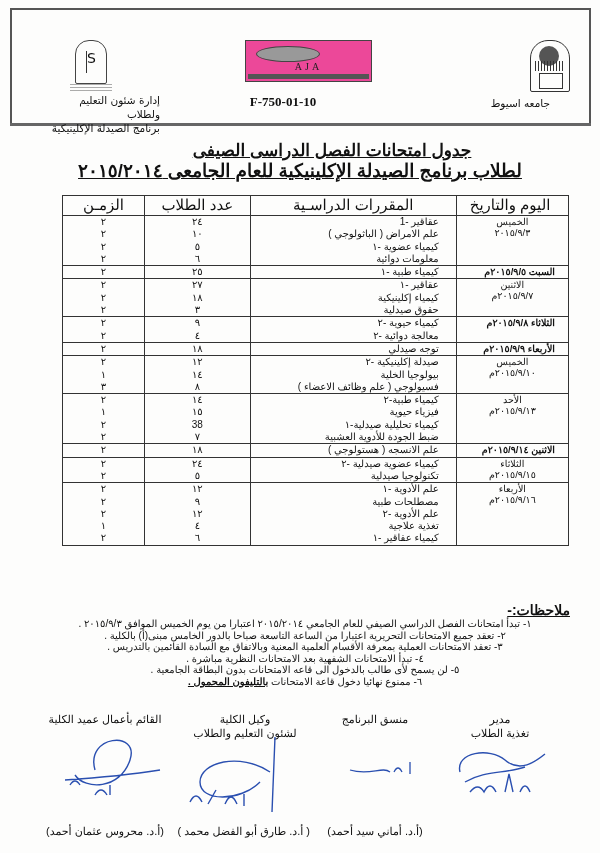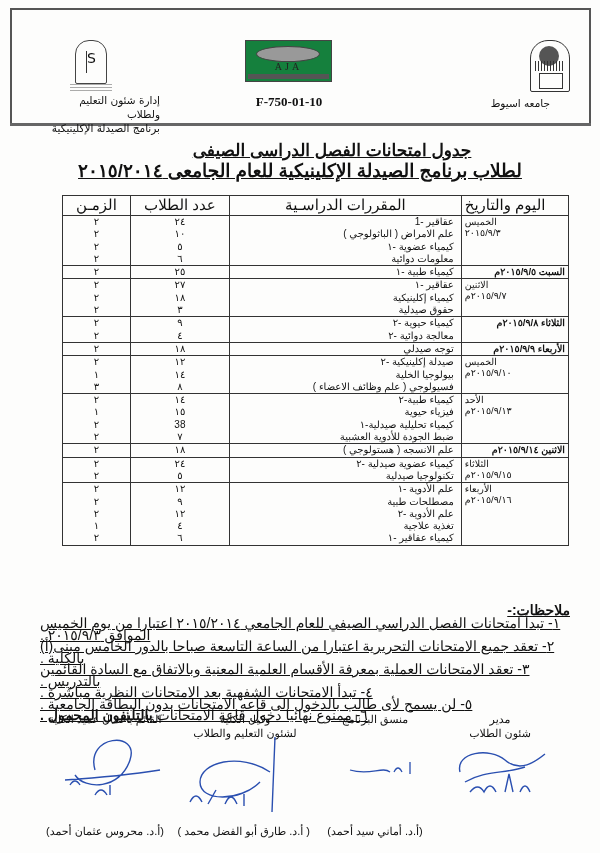--- a/index.html
+++ b/index.html
@@ -7,57 +7,57 @@
          font-family:"DejaVu Sans", sans-serif; color:#111; }
   .page-frame { position:absolute; left:10px; top:8px; width:577px; height:115px;
                 border:2px solid #555; border-bottom:none; }
   .header-rule { position:absolute; left:10px; top:123px; width:581px; height:3px; background:#666; }
   .logo { position:absolute; }
   .logo-univ { left:530px; top:40px; width:38px; height:50px; border:1.5px solid #333; border-radius:18px 18px 2px 2px; overflow:hidden; }
   .logo-univ .sun { position:absolute; left:8px; top:5px; width:20px; height:20px; border-radius:50%; background:#555; }
   .logo-univ .rays { position:absolute; left:4px; top:20px; width:30px; height:10px;
      background:repeating-linear-gradient(90deg,#333 0 1px,transparent 1px 3px); }
   .logo-univ .txt { position:absolute; left:8px; top:32px; width:22px; height:14px; border:1px solid #333; }
-  .logo-aja { left:245px; top:40px; width:85px; height:40px; border:1.5px solid #444; background:#15803d; }
+  .logo-aja { left:245px; top:40px; width:85px; height:40px; border:1.5px solid #444; background:#ec4899;padding-left:40px; }
   .logo-aja .dish { position:absolute; left:10px; top:5px; width:62px; height:14px; border-radius:50%; background:#999; border:1px solid #444; }
   .logo-aja .letters { position:absolute; left:0; width:100%; top:20px; text-align:center; font-size:10px; font-family:"Liberation Serif", serif; color:#222; letter-spacing:3px; }
   .logo-aja .band { position:absolute; left:2px; right:2px; bottom:2px; height:5px; background:#555; }
   .logo-pharm { left:75px; top:40px; width:30px; height:42px; border:1px solid #444; border-radius:14px 14px 2px 2px; }
   .logo-pharm .snake { position:absolute; left:10px; top:10px; width:8px; height:22px; border-left:1px solid #333; font-size:14px; line-height:14px; }
   .logo-pharm-caption { left:70px; top:84px; width:42px; height:8px;
      background:repeating-linear-gradient(180deg,#888 0 1px,transparent 1px 3px); opacity:.7; }
   .hdr-text { position:absolute; font-size:10.5px; direction:rtl; }
   .univ-name { left:470px; top:97px; width:80px; }
-  .form-code { left:244px; top:94px; width:90px; text-align:center; direction:ltr; font-family:"Liberation Serif", serif; font-weight:bold; font-size:13px; }
+  .form-code { left:238px; top:94px; width:90px; text-align:center; direction:ltr; font-family:"Liberation Serif", serif; font-weight:bold; font-size:13px; }
   .dept-name { left:50px; top:93px; width:110px; line-height:14px; }
 
   .title { position:absolute; left:0; width:600px; text-align:center; direction:rtl; font-weight:bold;
            text-decoration:underline; font-family:"Liberation Sans", sans-serif; }
   .title1 { top:140px; font-size:17px;padding-left:32px; }
   .title2 { top:160px; font-size:18.5px; }
 
   table.sched { position:absolute; left:62px; top:195px; width:507px; border-collapse:collapse; direction:rtl;
                 font-family:"Liberation Sans", sans-serif; }
-  table.sched th, table.sched td { border:1px solid #333; padding:0 3px; vertical-align:top; }
+  table.sched th, table.sched td { border:1px solid #333; padding:0 13px; vertical-align:top; }
   table.sched th { font-size:15px; font-weight:normal; height:19px; text-align:center; }
   table.sched th.day-h { text-align:left; }
   .col-day { width:99px; }
   .col-course { width:222px; }
   .col-count { width:91px; }
   .col-time { width:60px; }
-  td.day-cell { font-size:9.5px; text-align:left; vertical-align:middle; }
+  td.day-cell { font-size:9.5px; text-align:center; vertical-align:middle; }
   td.day-inline { text-align:right;font-weight:bold; }
   td.course-cell, td.num-cell { padding:0; }
   .line { height:12.3px; line-height:12.3px; font-size:10px; }
   td.course-cell .line { text-align:right; padding-right:4px; }
   td.num-cell .line { text-align:center; }
 
   .notes { position:absolute; left:40px; top:602px; width:530px; direction:rtl; font-family:"Liberation Sans", sans-serif; }
   .notes-title { font-size:14px; font-weight:bold; text-decoration:underline; text-align:right; margin-right:0; }
-  .note { font-size:14px; line-height:11.5px; text-align:left;text-decoration:underline; }
+  .note { font-size:10px; line-height:11.5px; text-align:center; }
   .note .u { font-weight:bold; text-decoration:underline; }
 
   .sig { position:absolute; direction:rtl; text-align:center; font-family:"Liberation Sans", sans-serif; font-size:11px; }
   .sig .t { line-height:14px; }
   .sig .n { position:absolute; top:113px; left:0; width:100%; font-size:11px; white-space:nowrap; }
   .sig svg { position:absolute; }
   .sig-1 { left:450px; top:712px; width:100px; height:140px; }
   .sig-2 { left:320px; top:712px; width:110px; height:140px; }
   .sig-3 { left:180px; top:712px; width:130px; height:140px; }
   .sig-4 { left:35px; top:712px; width:140px; height:140px; }
@@ -281,21 +281,21 @@
   <div class="note">٣- تعقد الامتحانات العملية بمعرفة الأقسام العلمية المعنية وبالاتفاق مع السادة القائمين بالتدريس .</div>
   <div class="note">٤- تبدأ الامتحانات الشفهية بعد الامتحانات النظرية مباشرة .</div>
   <div class="note">٥- لن يسمح لأى طالب بالدخول الى قاعه الامتحانات بدون البطاقة الجامعية .</div>
   <div class="note">
     <span>٦- ممنوع نهائيا دخول قاعة الامتحانات </span><span class="u">بالتليفون المحمول .</span>
   </div>
 </div>
 
 <div class="sig sig-1">
   <div class="t">مدير</div>
-  <div class="t">شئون الطلاب</div>
+  <div class="t">تغذية الطلاب</div>
   <svg style="left:-5px;top:30px" width="110" height="55" viewBox="0 0 110 55">
     <path d="M15 30 C10 10,45 5,60 18 S90 20,100 12 M20 40 C40 28,60 32,80 25 M25 50 q8 -10 14 0 q6 -12 12 0 M60 50 l4 -18 l4 18 M75 50 q5 -12 10 0" stroke="#2a4fb0" stroke-width="1.4" fill="none"></path>
   </svg>
 </div>
 <div class="sig sig-2">
   <div class="t">منسق البرنامج</div>
   <svg style="left:20px;top:40px" width="80" height="30" viewBox="0 0 80 30">
     <path d="M70 22 l0 -12 M62 20 q-4 -8 -8 0 M50 20 c-8 -6 -20 4 -40 -2" stroke="#2a4fb0" stroke-width="1.3" fill="none"></path>
   </svg>
   <div class="n">(أ.د. أماني سيد أحمد)</div>

